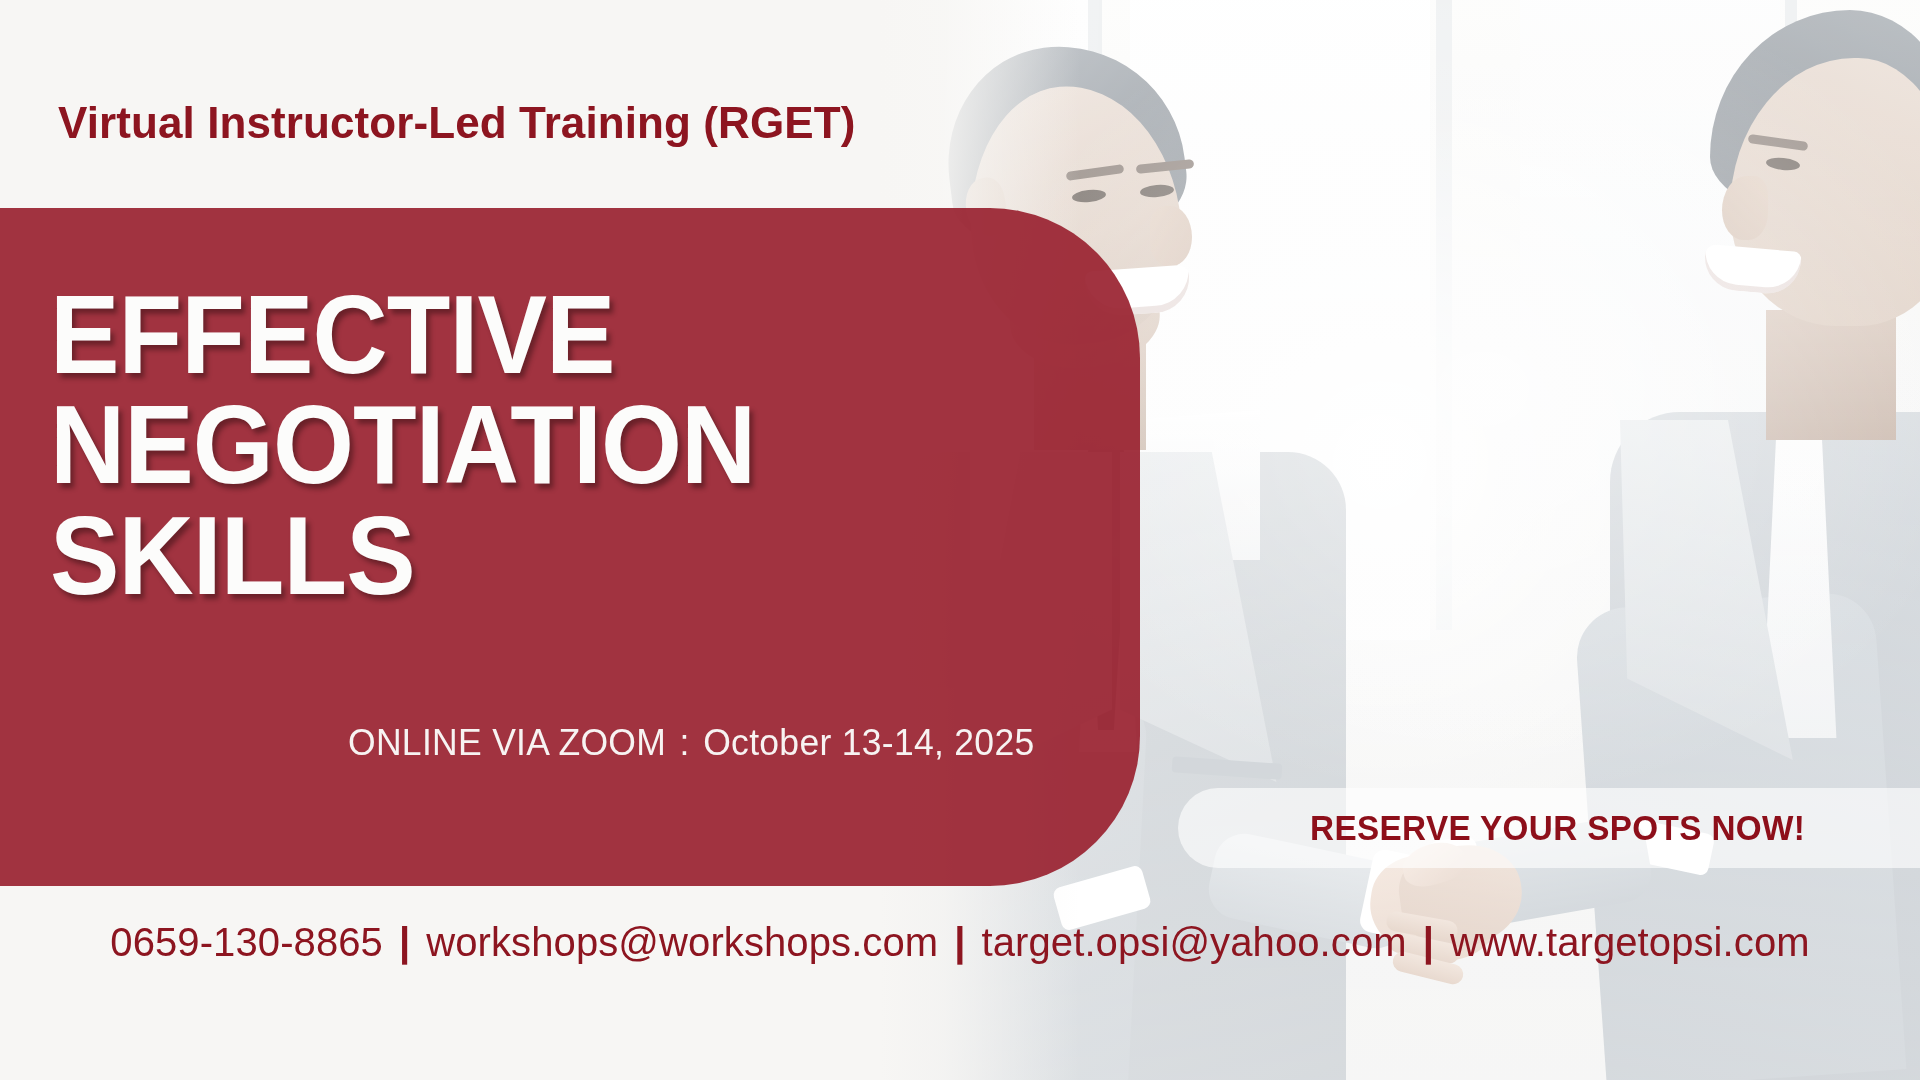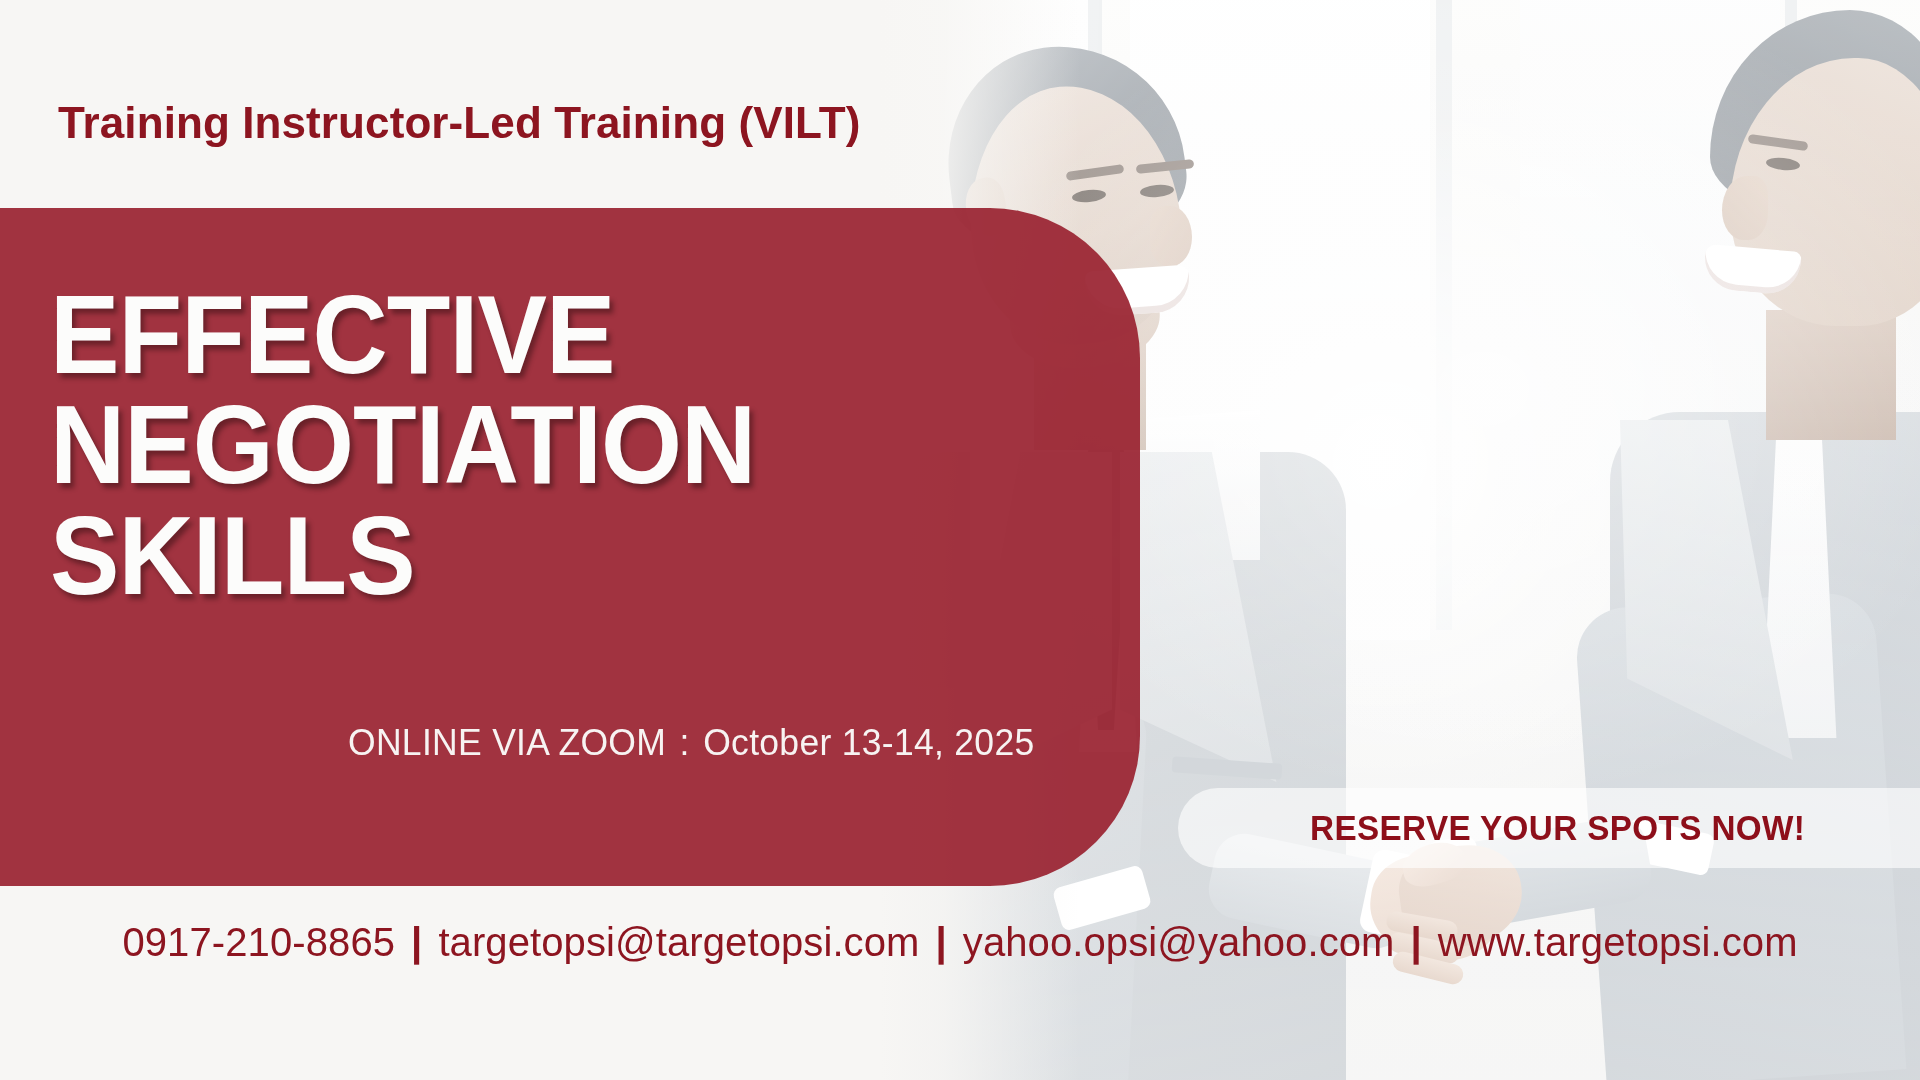--- a/index.html
+++ b/index.html
@@ -376,34 +376,34 @@
       <div class="fing f2"></div>
       <div class="fing f3"></div>
     </div>
 
     <div class="wash"></div>
     <div class="fadeleft"></div>
   </div>
 
   <div class="redpanel"></div>
 
-  <div class="kicker">Training Instructor-Led Training (VILT)</div>
+  <div class="kicker">Virtual Instructor-Led Training (RGET)</div>
 
   <div class="headline">
     <span class="hl">EFFECTIVE</span>
     <span class="hl">NEGOTIATION</span>
     <span class="hl">SKILLS</span>
   </div>
 
   <div class="schedule">
     <span>ONLINE VIA ZOOM</span><span class="sep">:</span><span>October 13-14, 2025</span>
   </div>
 
   <div class="cta">
     <span>RESERVE YOUR SPOTS NOW!</span>
   </div>
 
   <div class="contact">
-    <span>0917-210-8865</span><span class="bar">|</span><span>targetopsi@targetopsi.com</span><span class="bar">|</span><span>yahoo.opsi@yahoo.com</span><span class="bar">|</span><span>www.targetopsi.com</span>
+    <span>0659-130-8865</span><span class="bar">|</span><span>workshops@workshops.com</span><span class="bar">|</span><span>target.opsi@yahoo.com</span><span class="bar">|</span><span>www.targetopsi.com</span>
   </div>
 
 
 </div>
 
 </body></html>

